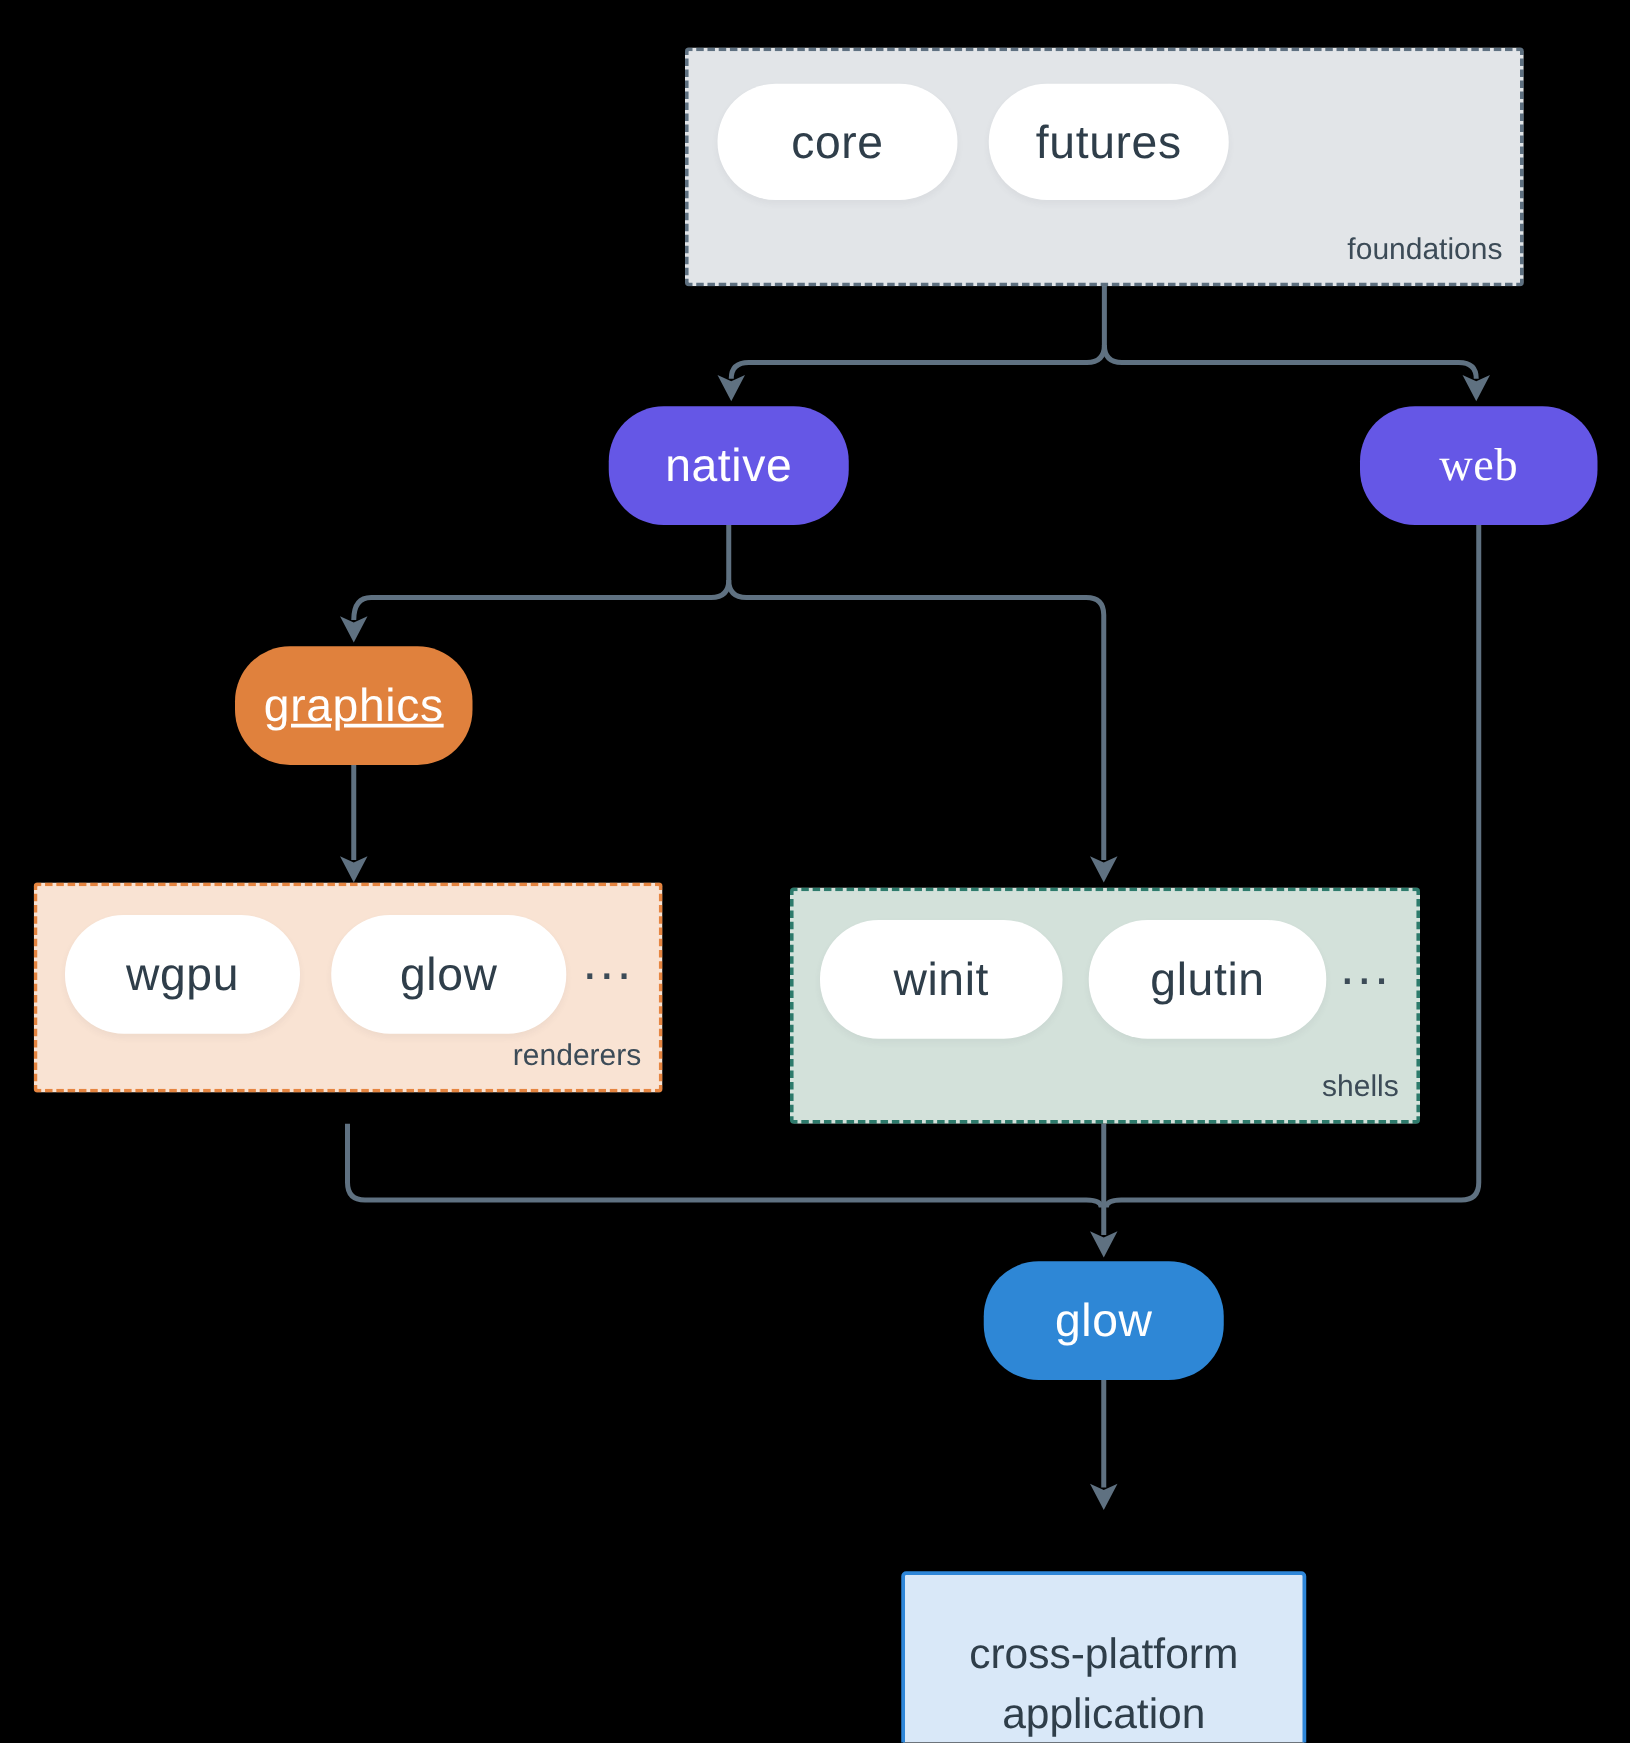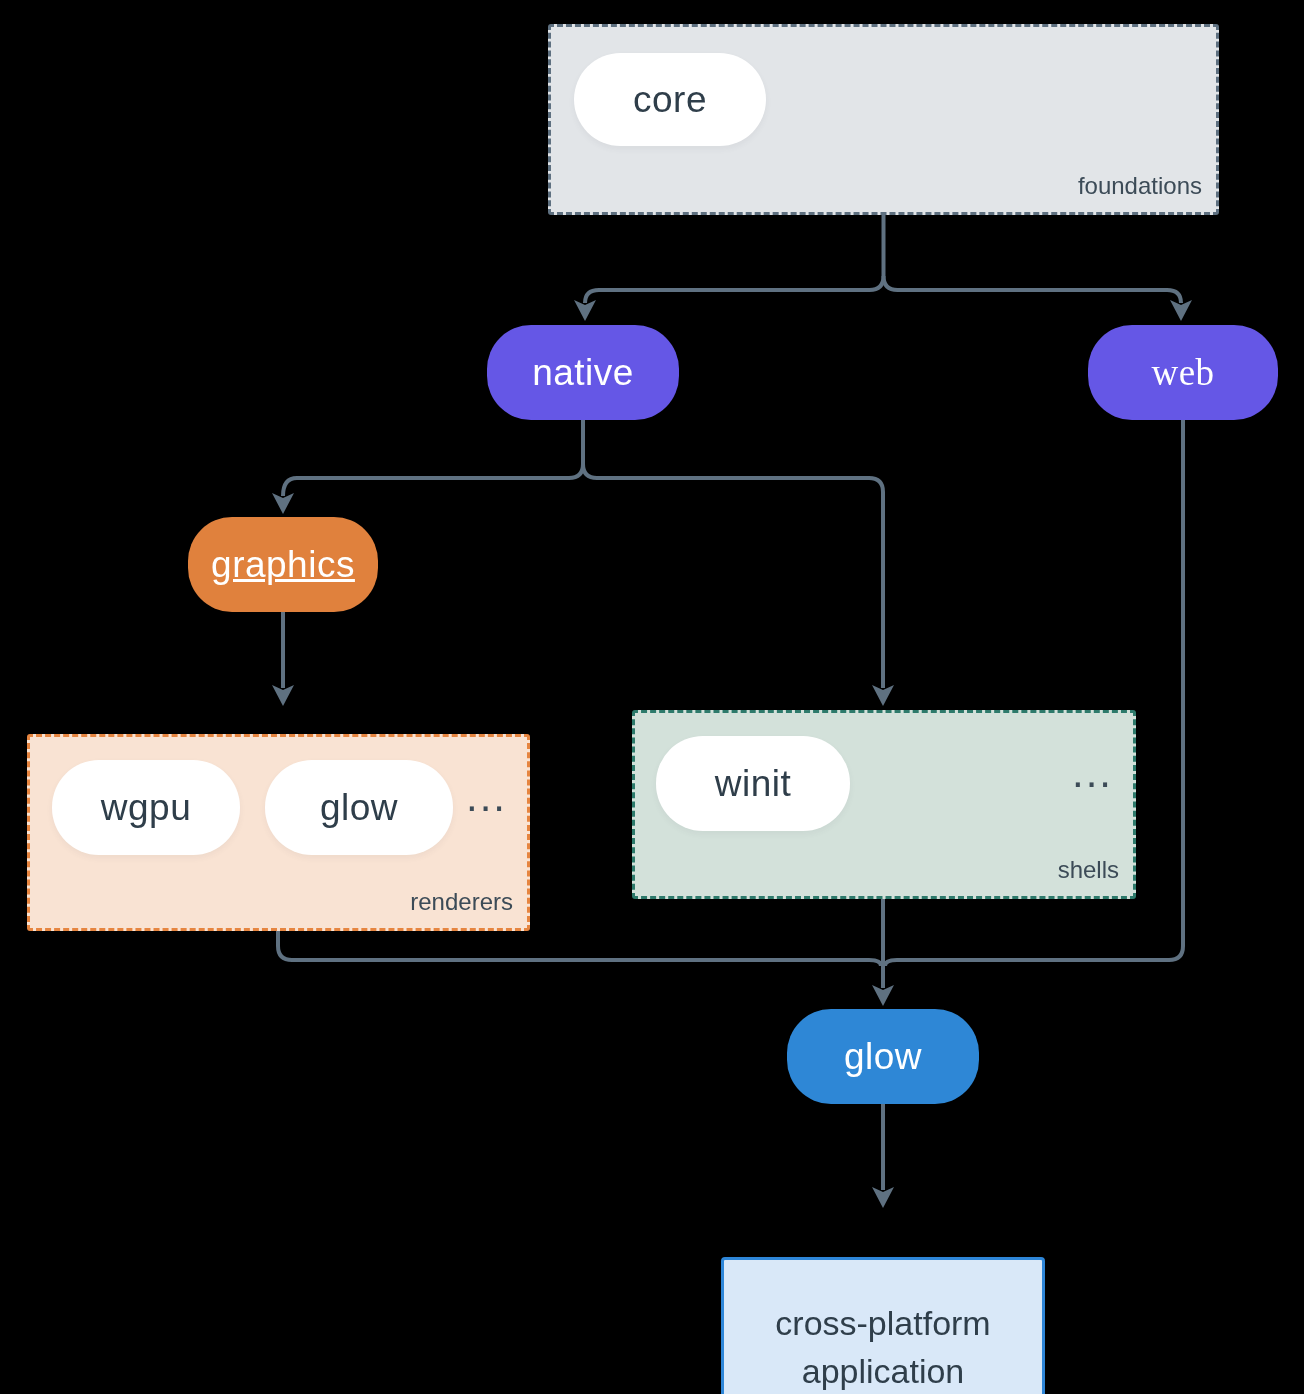--- a/index.html
+++ b/index.html
@@ -17,23 +17,23 @@
     width: 1304px; height: 1394px; position: relative; overflow: hidden;
     font-family: "Liberation Sans", "DejaVu Sans", sans-serif;
   }
   .connectors { position: absolute; left: 0; top: 0; width: 1304px; height: 1394px; }
   .connectors path { stroke: var(--line, #5f7181); stroke-width: 4; fill: none; }
   .connectors polygon { fill: var(--line, #5f7181); stroke: none; }
 
   .group {
     position: absolute; border-width: 3px; border-style: dashed; border-radius: 3px;
   }
-  .group-foundations { left: 548px; top: 24px; width: 671px; height: 191px;
+  .group-foundations { left: 548px; top: 38px; width: 671px; height: 191px;
     background: var(--foundations_bg, #e2e5e8); border-color: var(--foundations_border, #5e7080); }
-  .group-renderers { left: 27px; top: 734px; width: 503px; height: 197px;
+  .group-renderers { left: 27px; top: 706px; width: 503px; height: 168px;
     background: var(--renderers_bg, #f9e3d3); border-color: var(--renderers_border, #e68540); padding-left: 12px; }
   .group-shells { left: 632px; top: 710px; width: 504px; height: 189px;
     background: var(--shells_bg, #d3e1da); border-color: var(--shells_border, #2d7a6b); }
 
   .pill {
     position: absolute; display: flex; align-items: center; justify-content: center;
     font-size: 37px; letter-spacing: 0.5px;
   }
   .pill-white {
     background: #ffffff; color: var(--pill_text, #2f3e4a); border-radius: 47px;
@@ -83,35 +83,37 @@
   <path d="M 1183 420 V 946 Q 1183 960 1169 960 H 897 Q 885 960 885 966"></path>
   <path d="M 883 899 V 988"></path>
   <polygon points="872,985 883,990 894,985 883,1006"></polygon>
 
   <path d="M 883 1104 V 1190"></path>
   <polygon points="872,1187 883,1192 894,1187 883,1208"></polygon>
 </svg>
 
 <div class="group group-foundations">
   <div class="pill pill-white" style="left:23px; top:26px; width:192px; height:93px;">core</div>
+  <div class="pill pill-white" style="left:240px; top:26px; width:192px; height:93px;">futures</div>
   <div class="group-label">foundations</div>
 </div>
 
 <div class="pill pill-node node-native">native</div>
 <div class="pill pill-node node-web">web</div>
 <div class="pill pill-node node-graphics">graphics</div>
 
 <div class="group group-renderers">
   <div class="pill pill-white" style="left:22px; top:23px; width:188px; height:95px;">wgpu</div>
   <div class="pill pill-white" style="left:235px; top:23px; width:188px; height:95px;">glow</div>
   <div class="ellipsis">...</div>
   <div class="group-label">renderers</div>
 </div>
 
 <div class="group group-shells">
   <div class="pill pill-white" style="left:21px; top:23px; width:194px; height:95px;">winit</div>
+  <div class="pill pill-white" style="left:236px; top:23px; width:190px; height:95px;">glutin</div>
   <div class="ellipsis">...</div>
   <div class="group-label">shells</div>
 </div>
 
 <div class="pill pill-node node-iced">glow</div>
 
 <div class="app-box">cross-platform application</div>
 
 </body></html>

